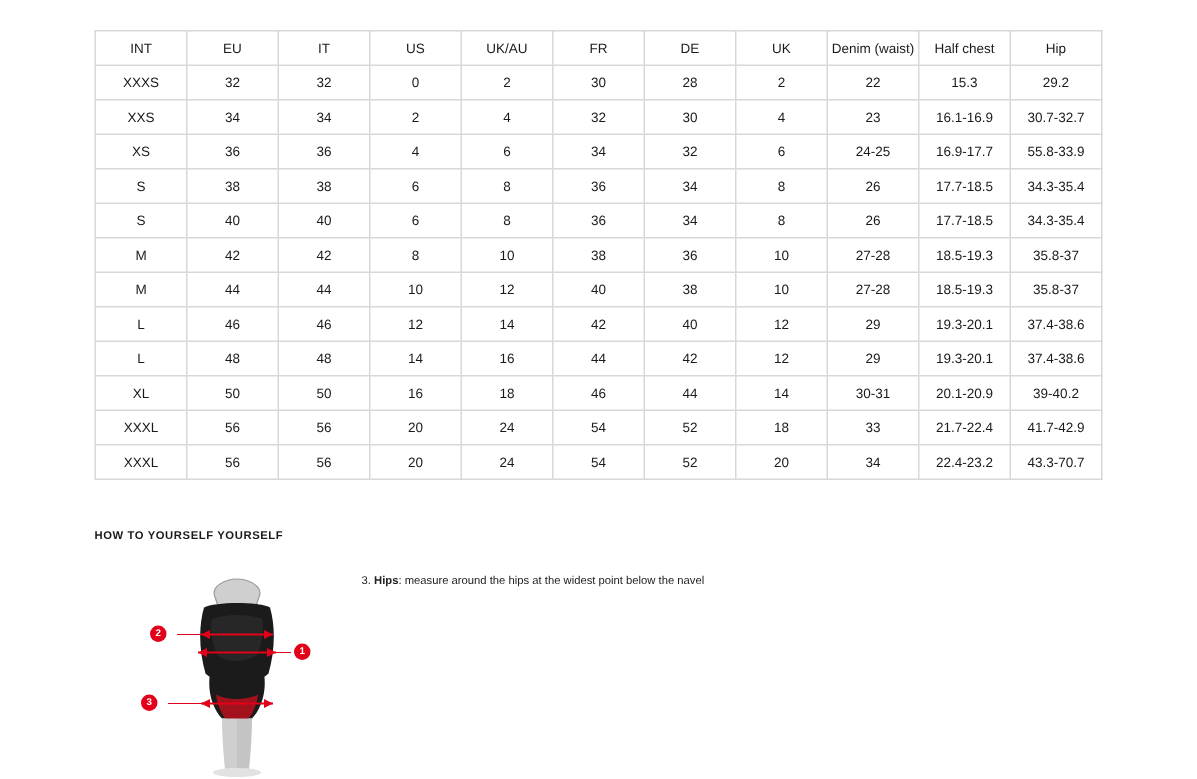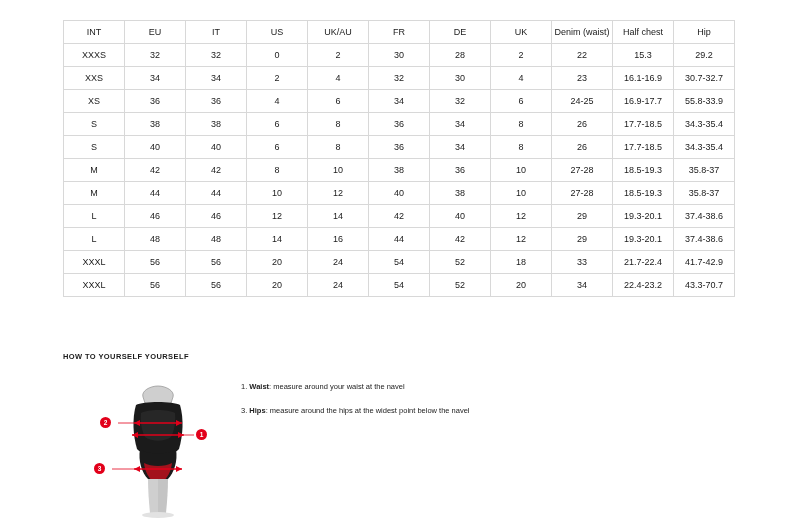--- a/index.html
+++ b/index.html
@@ -238,20 +238,33 @@
           <td>14</td>
           <td>16</td>
           <td>44</td>
           <td>42</td>
           <td>12</td>
           <td>29</td>
           <td>19.3-20.1</td>
           <td>37.4-38.6</td>
         </tr>
         <tr>
+          <td>XL</td>
+          <td>50</td>
+          <td>50</td>
+          <td>16</td>
+          <td>18</td>
+          <td>46</td>
+          <td>44</td>
+          <td>14</td>
+          <td>30-31</td>
+          <td>20.1-20.9</td>
+          <td>39-40.2</td>
+        </tr>
+        <tr>
           <td>XXXL</td>
           <td>56</td>
           <td>56</td>
           <td>20</td>
           <td>24</td>
           <td>54</td>
           <td>52</td>
           <td>18</td>
           <td>33</td>
           <td>21.7-22.4</td>
@@ -320,24 +333,20 @@
           <line x1="24" y1="90" x2="46" y2="90" stroke="#e2001a" stroke-width="0.8"></line>
         </svg>
 
         <div class="dot" style="left:108px; top:50px;">1</div>
         <div class="dot" style="left:12px; top:38px;">2</div>
         <div class="dot" style="left:6px; top:84px;">3</div>
       </div>
 
       <div class="steps">
         <div class="step">
-          <span class="num">1.</span>
-          <b>Waist</b><span>: measure around your waist at the navel</span>
-        </div>
-        <div class="step">
           <span class="num">3.</span>
           <b>Hips</b><span>: measure around the hips at the widest point below the navel</span>
         </div>
       </div>
 
     </div>
   </div>
 
 </div>
 

